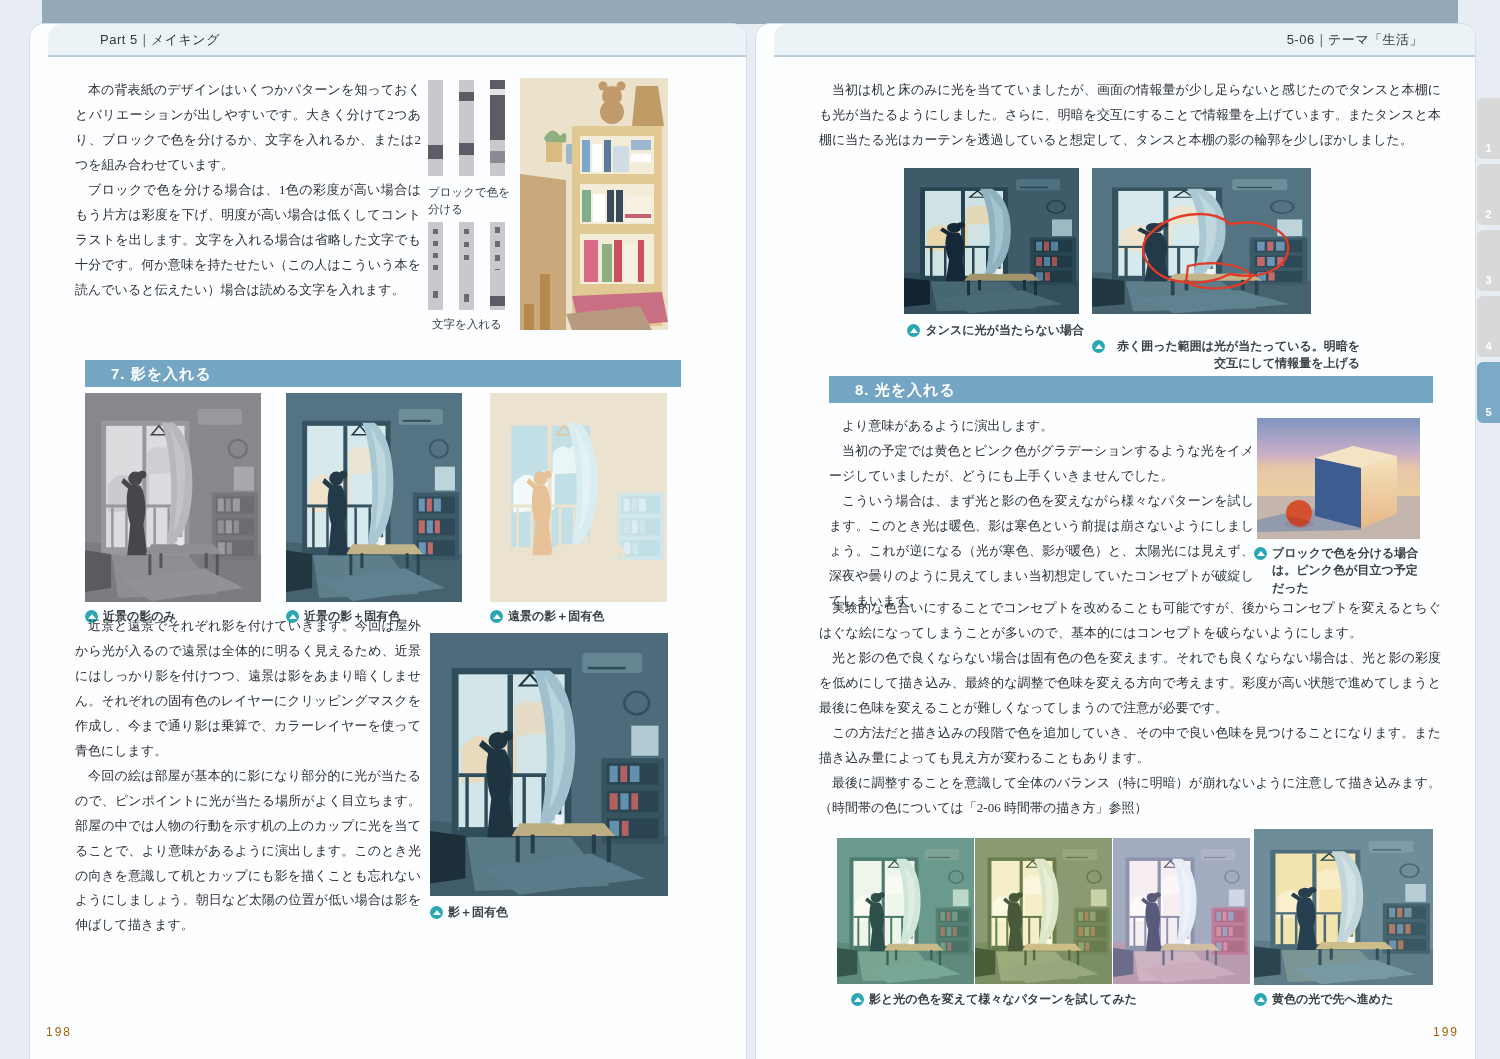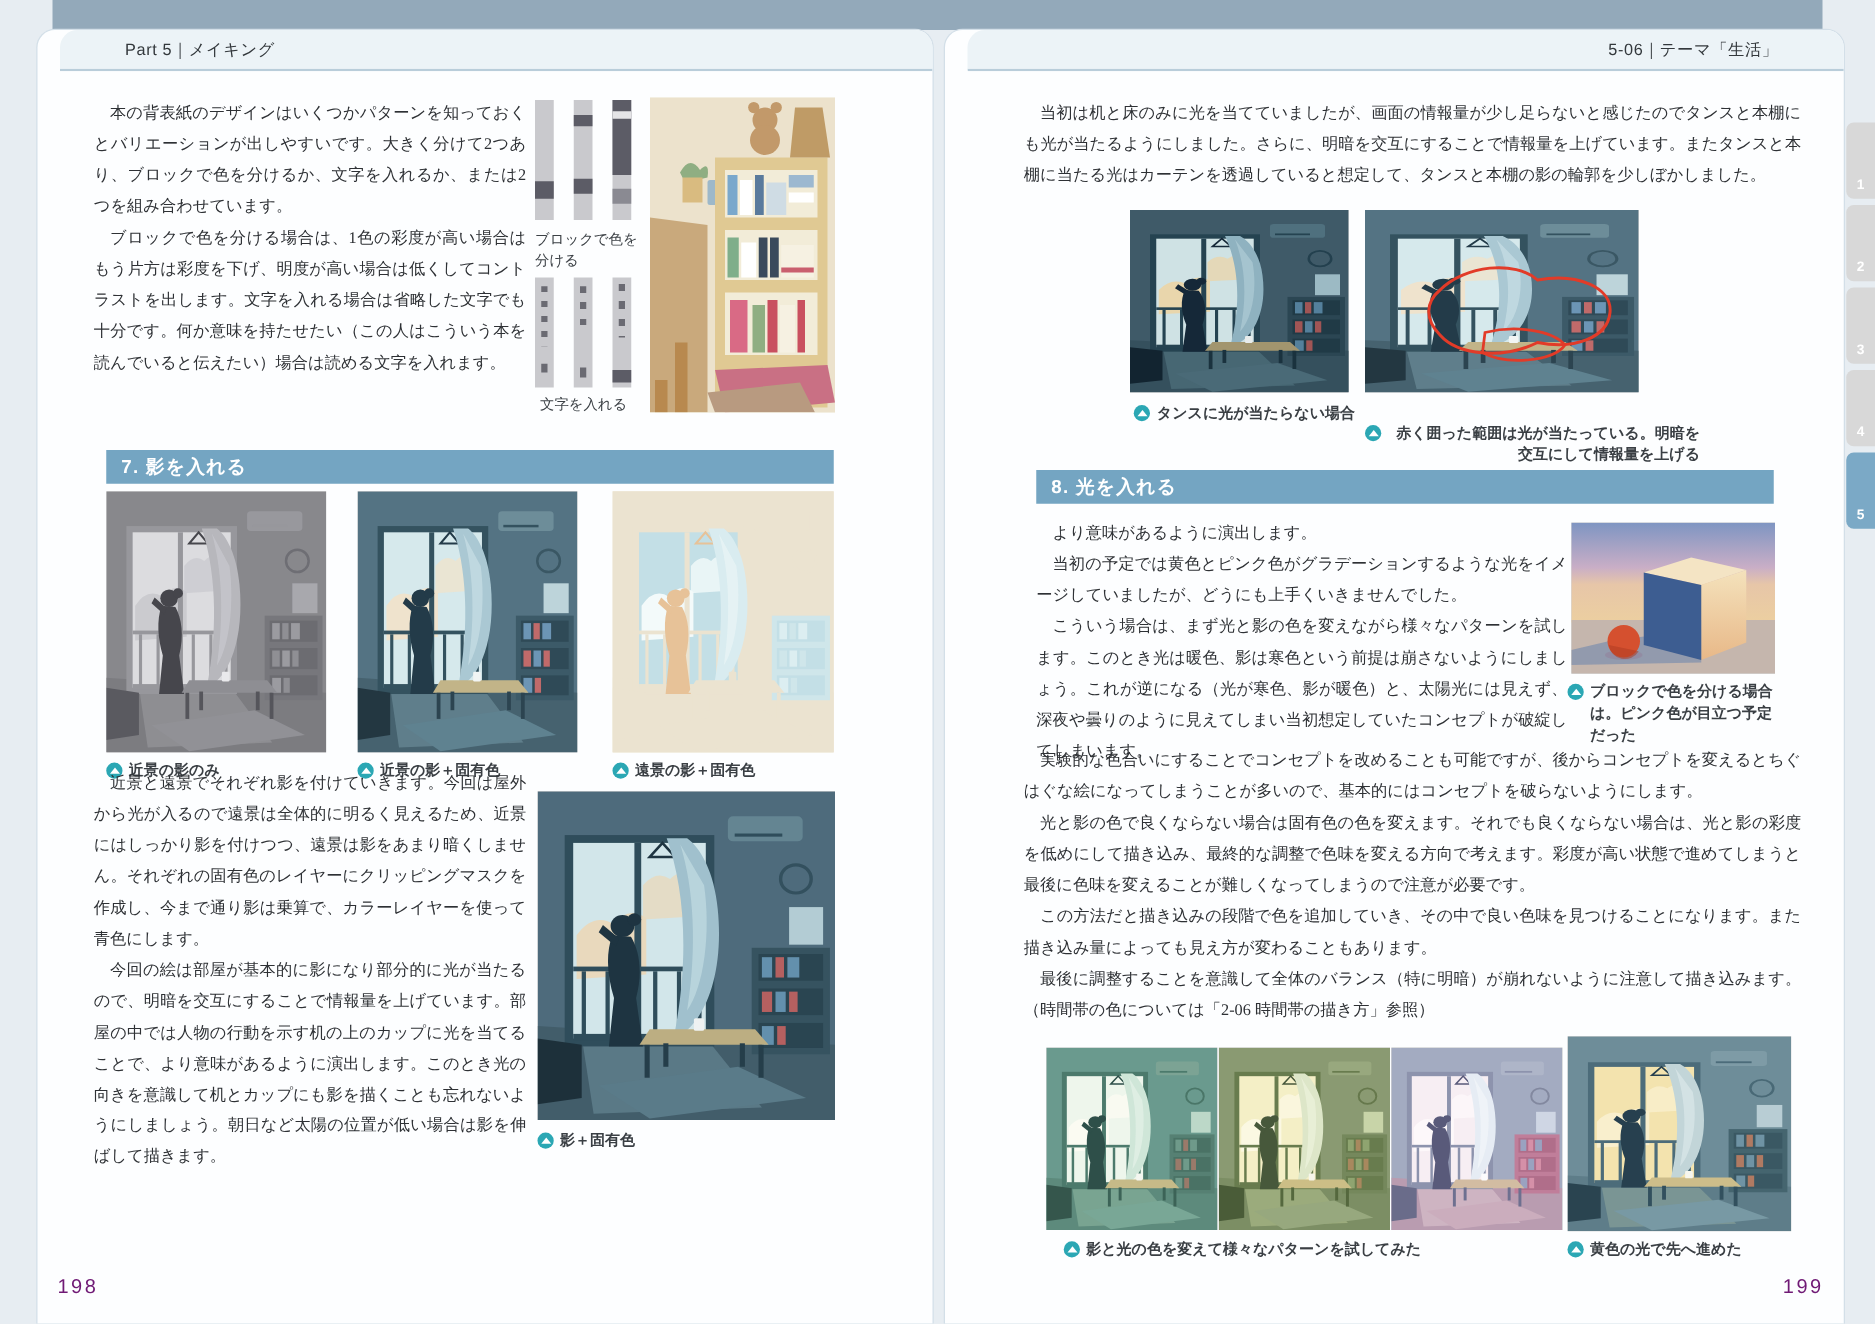--- a/index.html
+++ b/index.html
@@ -13,30 +13,30 @@
   .band{position:absolute;left:18px;right:0;top:0;height:31px;background:#ecf3f7;
         border-bottom:2px solid #b9cdda;border-radius:14px 14px 0 0;
         font-size:13px;color:#33383c;letter-spacing:.5px;line-height:31px;}
   .band.l{padding-left:52px;}
   .band.r{text-align:right;padding-right:52px;}
   .jp{font-family:"Liberation Serif",serif;font-size:13px;line-height:1.92;color:#2e3135;
       text-align:justify;margin:0;}
   .jp p{margin:0;text-indent:1em;}
   .abs{position:absolute;}
   .secbar{position:absolute;height:27px;background:#74a5c2;color:#fff;
-          font-weight:700;font-size:15px;line-height:27px;padding-left:12px;letter-spacing:1px;}
+          font-weight:700;font-size:15px;line-height:27px;padding-left:26px;letter-spacing:1px;}
   .img{position:absolute;overflow:hidden;background:#ccc;}
   .img svg{display:block;width:100%;height:100%;}
   .cap{position:absolute;display:flex;gap:5px;align-items:flex-start;
        font-size:12px;font-weight:600;line-height:1.45;color:#3a3f44;}
   .mk{flex:0 0 auto;width:13px;height:13px;border-radius:50%;background:#2ba7b4;
       display:inline-flex;align-items:center;justify-content:center;margin-top:2px;}
   .mk::after{content:"";width:0;height:0;border-left:4px solid transparent;
       border-right:4px solid transparent;border-bottom:5.5px solid #fff;margin-top:-1px;}
-  .pgnum{position:absolute;bottom:20px;font-size:16px;letter-spacing:2px;color:#701a75;}
+  .pgnum{position:absolute;bottom:20px;font-size:12px;letter-spacing:2px;color:#a16207;}
   .tab{position:absolute;left:1477px;width:23px;height:61px;border-radius:6px 0 0 6px;background:#d8d8d8;}
   .tab.active{background:#7ba9c6;}
   .tab span{position:absolute;bottom:5px;left:0;right:0;text-align:center;
             color:#fff;font-weight:700;font-size:11px;}
   
   .bars{position:absolute;display:flex;gap:16px;}
   .bar{width:15px;height:96px;background:#c9c9cd;position:relative;}
   .bar .seg{position:absolute;left:0;right:0;}
   .bar2{height:88px;}
   .tick{position:absolute;left:5px;width:5px;}
@@ -247,21 +247,21 @@
       <span class="mk"></span>
       <span>近景の影＋固有色</span>
     </div>
     <div class="cap" style="left:460px;top:584px;width:190px;">
       <span class="mk"></span>
       <span>遠景の影＋固有色</span>
     </div>
 
     <div class="abs jp" style="left:45px;top:590px;width:346px;">
       <p>近景と遠景でそれぞれ影を付けていきます。今回は屋外から光が入るので遠景は全体的に明るく見えるため、近景にはしっかり影を付けつつ、遠景は影をあまり暗くしません。それぞれの固有色のレイヤーにクリッピングマスクを作成し、今まで通り影は乗算で、カラーレイヤーを使って青色にします。</p>
-      <p>今回の絵は部屋が基本的に影になり部分的に光が当たるので、明暗を交互にすることで情報量を上げています。部屋の中では人物の行動を示す机の上のカップに光を当てることで、より意味があるように演出します。このとき光の向きを意識して机とカップにも影を描くことも忘れないようにしましょう。朝日など太陽の位置が低い場合は影を伸ばして描きます。</p>
+      <p>今回の絵は部屋が基本的に影になり部分的に光が当たるので、ピンポイントに光が当たる場所がよく目立ちます。部屋の中では人物の行動を示す机の上のカップに光を当てることで、より意味があるように演出します。このとき光の向きを意識して机とカップにも影を描くことも忘れないようにしましょう。朝日など太陽の位置が低い場合は影を伸ばして描きます。</p>
     </div>
 
     <div class="img" style="left:400px;top:609px;width:238px;height:263px;">
       <svg class="scene t-main" viewBox="0 0 175 210" preserveAspectRatio="none">
           <use href="#room"></use>
         </svg>
     </div>
     <div class="cap" style="left:400px;top:880px;width:200px;">
       <span class="mk"></span>
       <span>影＋固有色</span>

